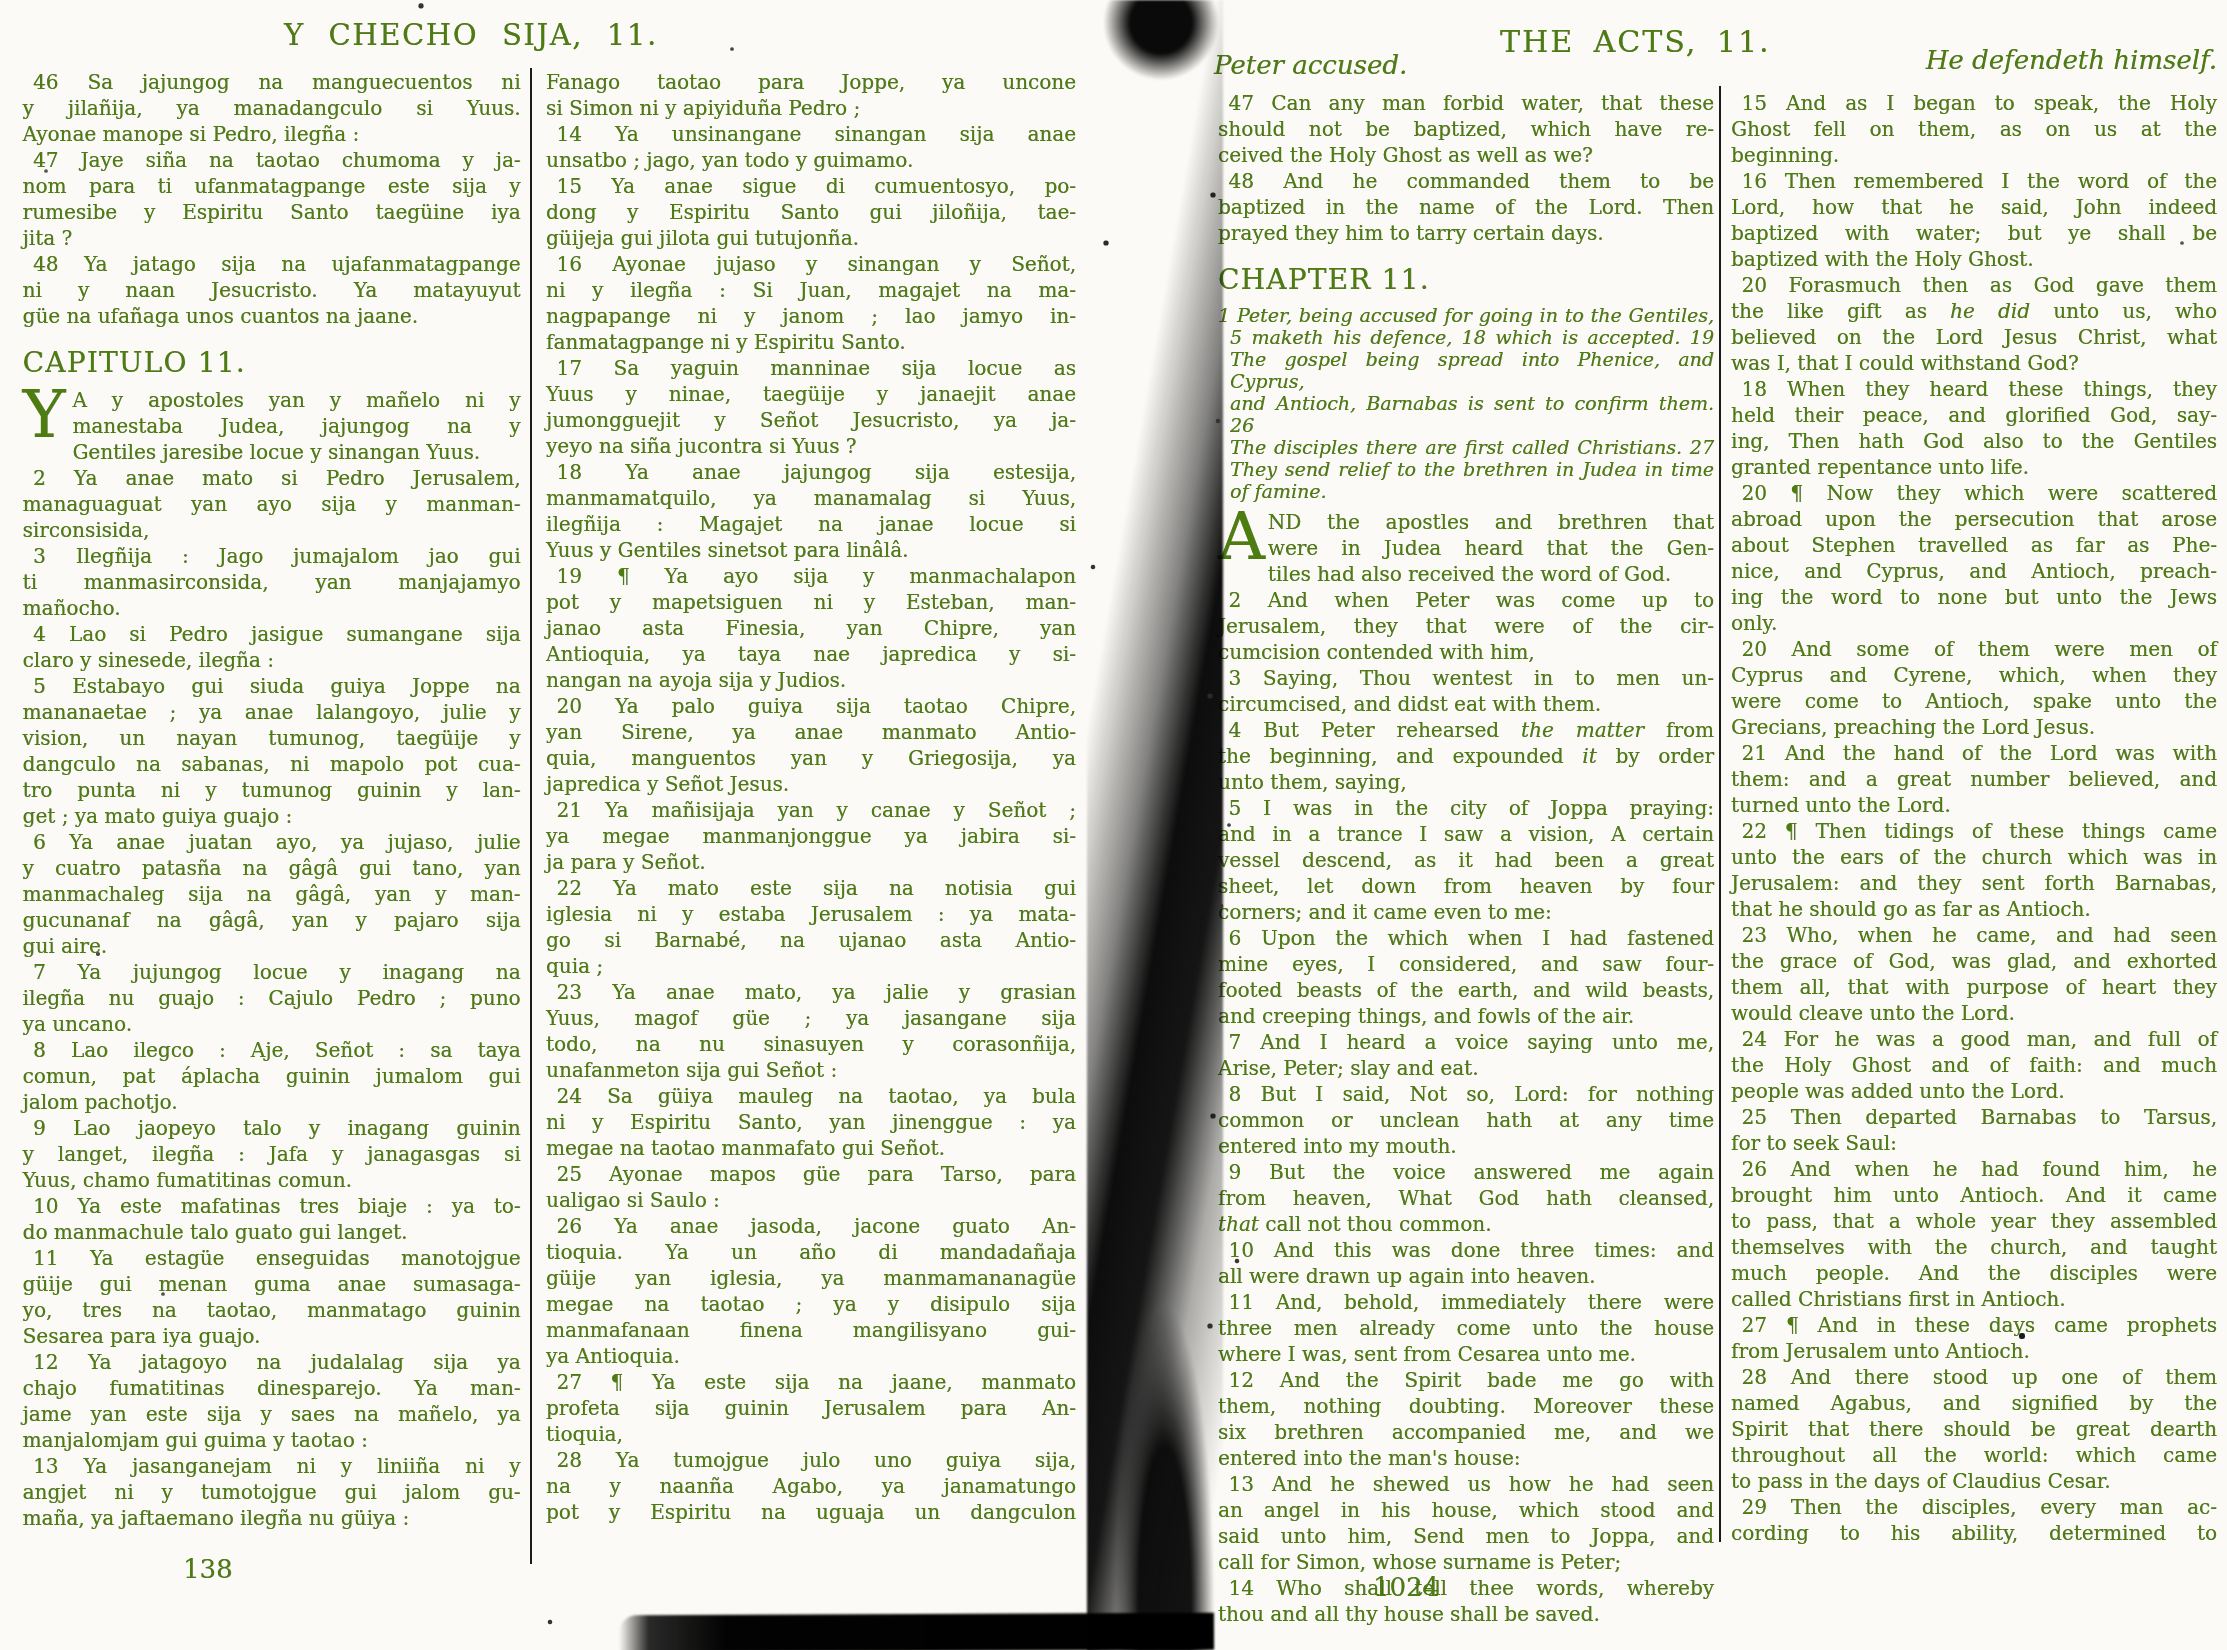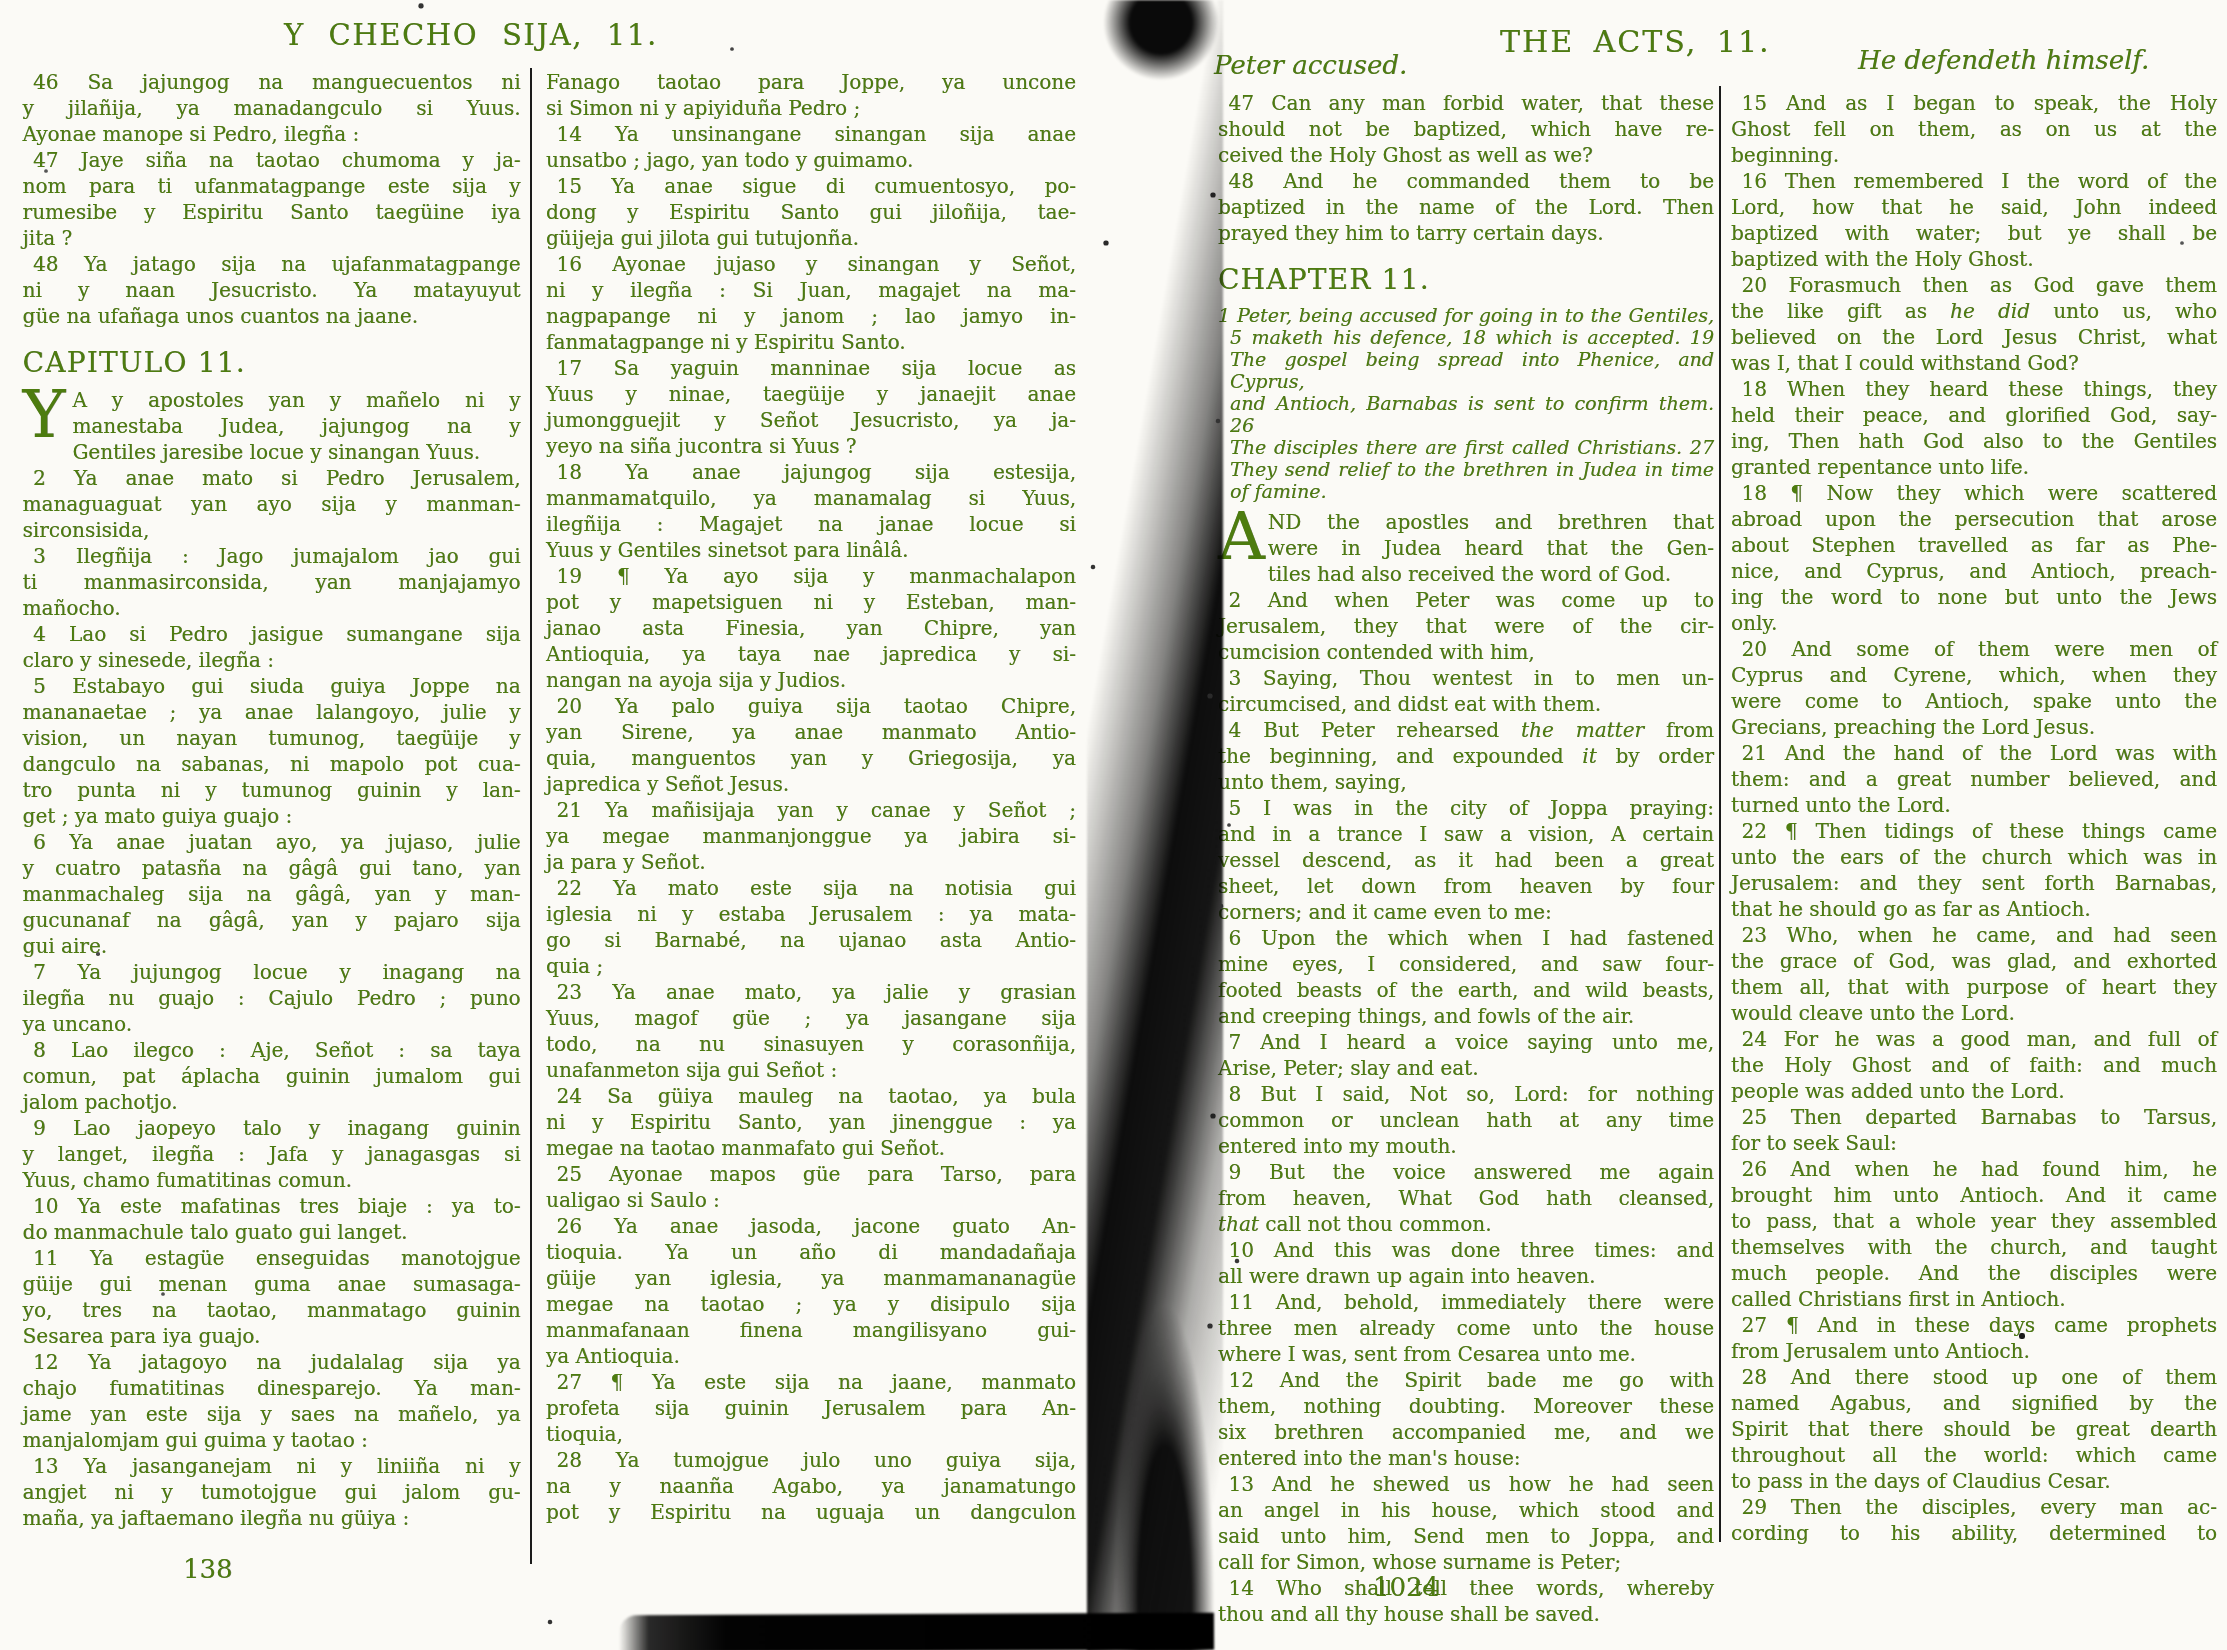--- a/index.html
+++ b/index.html
@@ -27,21 +27,21 @@
   .sm.end{text-align-last:left;margin-bottom:7.3px;}
 
   .dcap{float:left;width:45px;height:51px;font-size:65px;line-height:52px;
         margin:1.6px 4.8px 0 0;}
 
   
   .rh{position:absolute;white-space:nowrap;text-shadow:0.3px 0.3px 0 rgba(10,10,10,.45);}
   #rh-left-page{left:284px;top:18px;font-size:29px;letter-spacing:1.6px;word-spacing:13px;}
   #rh-peter{left:1214px;top:50px;font-size:26px;font-style:italic;}
   #rh-acts{left:1500px;top:24px;font-size:30px;letter-spacing:2px;word-spacing:8px;}
-  #rh-defend{left:1858px;top:45px;width:359px;font-size:26px;font-style:italic;}
+  #rh-defend{left:1858px;top:45px;width:359px;text-align:right;font-size:26px;font-style:italic;}
   .pgnum{position:absolute;font-size:26px;text-shadow:0.3px 0.3px 0 rgba(10,10,10,.45);}
   #pg-left{left:183px;top:1554px;}
   #pg-right{left:1373px;top:1572px;}
 
   
   .vrule{position:absolute;width:2.4px;background:#1b1b1b;}
   #vr-left{left:530px;top:68px;height:1496px;}
   #vr-right{left:1719px;top:86px;height:1456px;}
 
   
@@ -262,21 +262,21 @@
       <div class="ln">baptized with water; but ye shall be</div>
       <div class="ln end">baptized with the Holy Ghost.</div>
       <div class="ln ind">20 Forasmuch then as God gave them</div>
       <div class="ln">the like gift as <i>he did</i> unto us, who</div>
       <div class="ln">believed on the Lord Jesus Christ, what</div>
       <div class="ln end">was I, that I could withstand God?</div>
       <div class="ln ind">18 When they heard these things, they</div>
       <div class="ln">held their peace, and glorified God, say-</div>
       <div class="ln">ing, Then hath God also to the Gentiles</div>
       <div class="ln end">granted repentance unto life.</div>
-      <div class="ln ind">18 ¶ Now they which were scattered</div>
+      <div class="ln ind">20 ¶ Now they which were scattered</div>
       <div class="ln">abroad upon the persecution that arose</div>
       <div class="ln">about Stephen travelled as far as Phe-</div>
       <div class="ln">nice, and Cyprus, and Antioch, preach-</div>
       <div class="ln">ing the word to none but unto the Jews</div>
       <div class="ln end">only.</div>
       <div class="ln ind">20 And some of them were men of</div>
       <div class="ln">Cyprus and Cyrene, which, when they</div>
       <div class="ln">were come to Antioch, spake unto the</div>
       <div class="ln end">Grecians, preaching the Lord Jesus.</div>
       <div class="ln ind">21 And the hand of the Lord was with</div>

